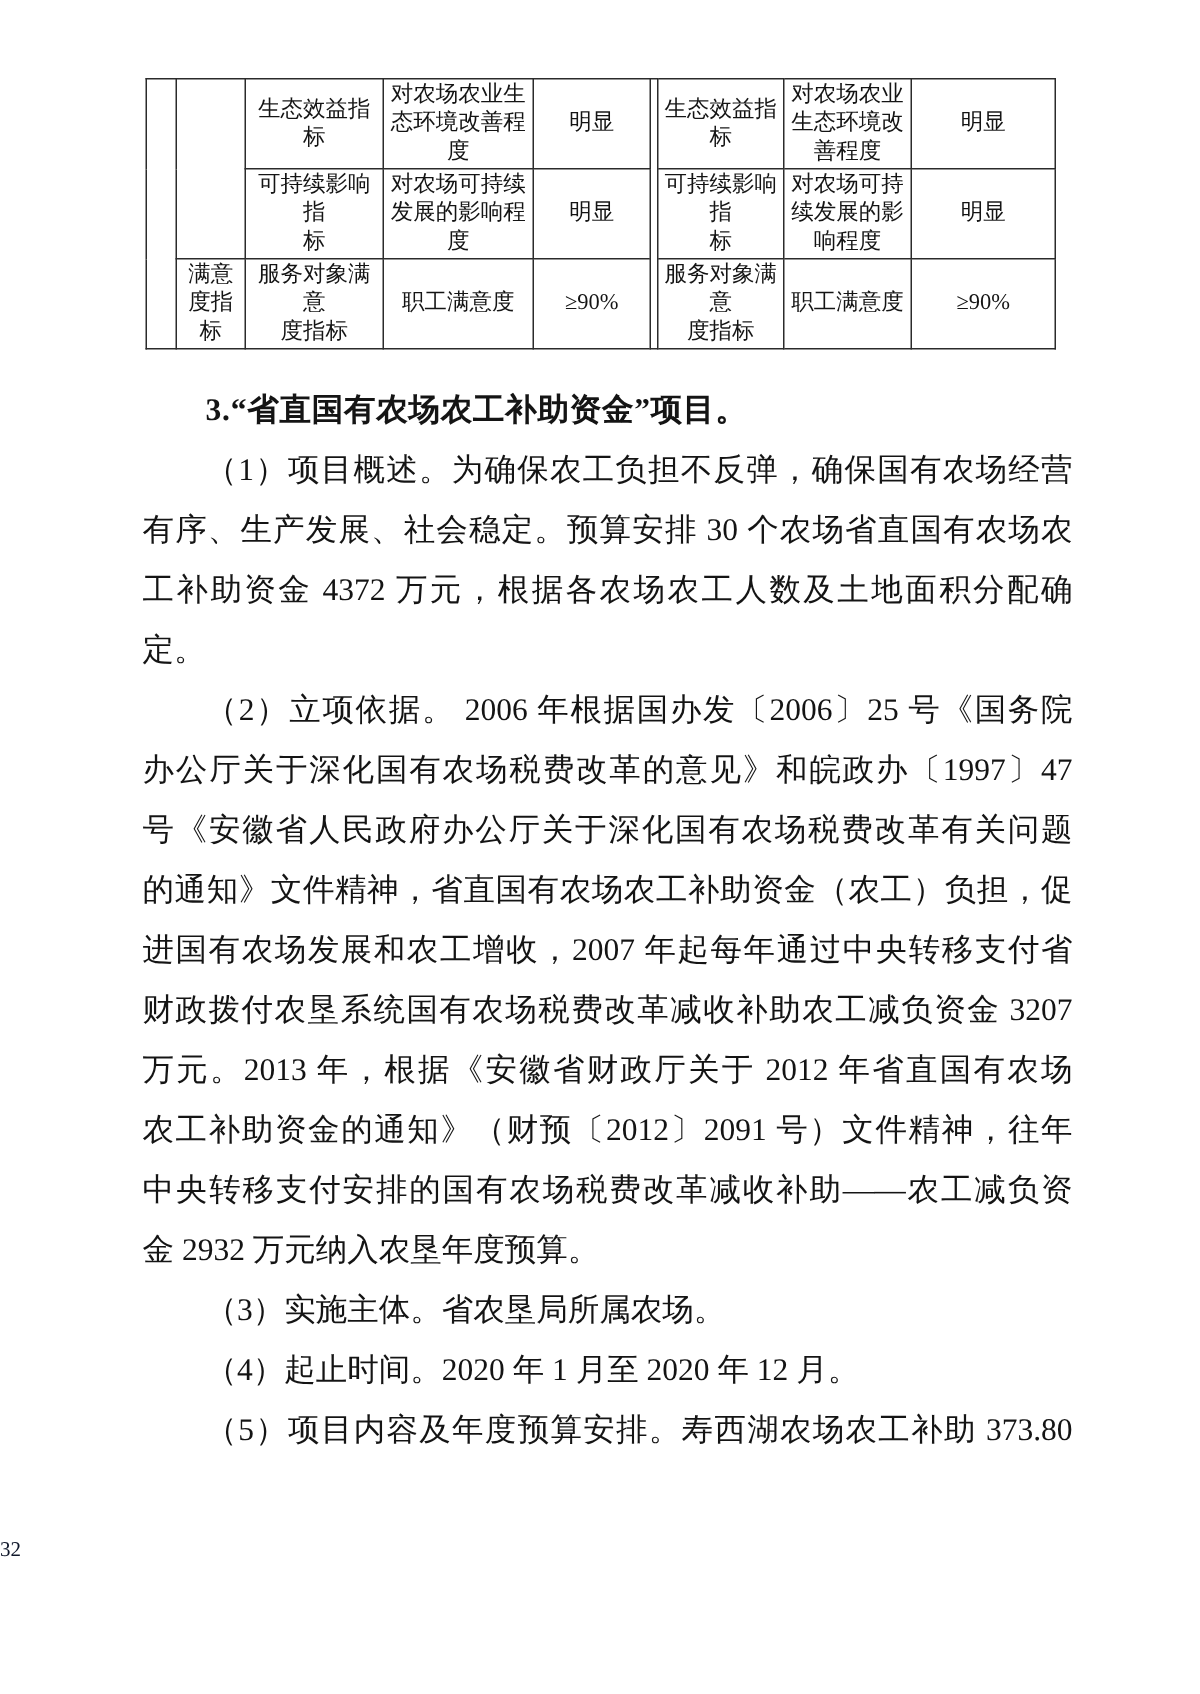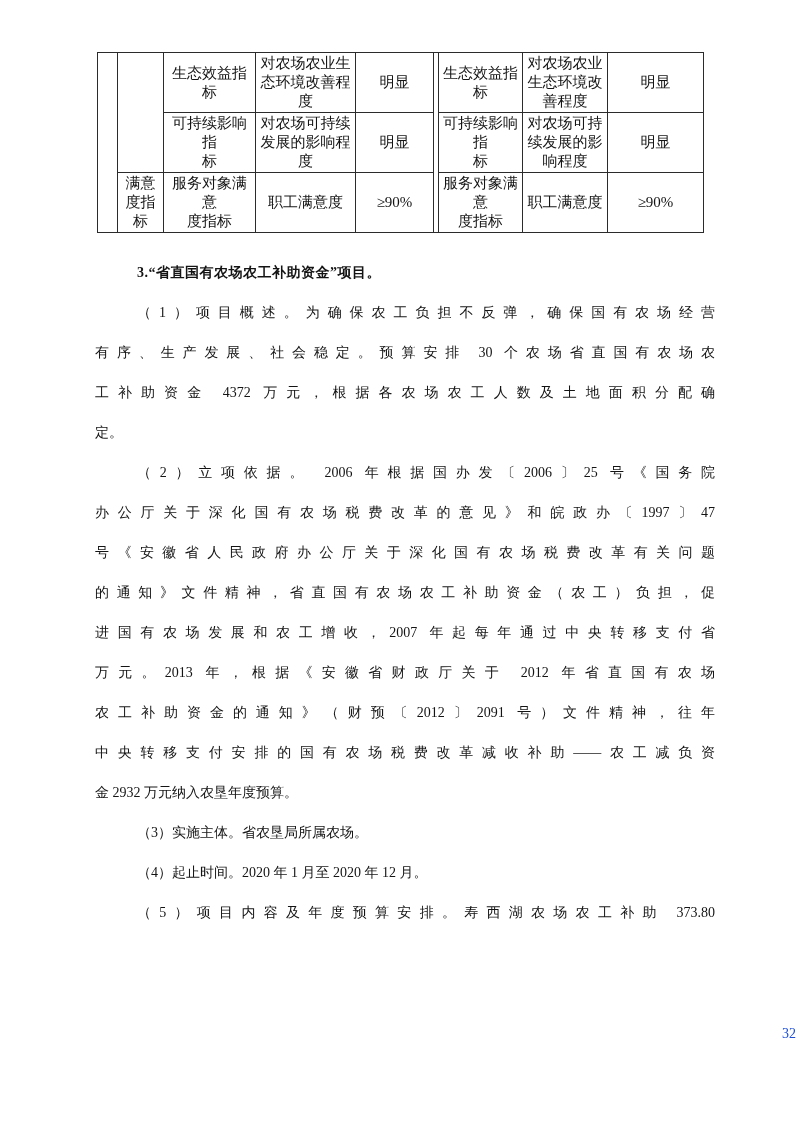--- a/index.html
+++ b/index.html
@@ -32,21 +32,21 @@
     white-space: pre-line;
     overflow: hidden;
   }
   table.doc-table tr { height: 57px; }
   table.doc-table td.tl { text-align: center; }
   table.doc-table td.spacer { padding: 0; }
   
   .body-text {
     margin: 20px 0 0 95px;
     width: 620px;
-    font-size: 14px;
+    font-size: 21px;
   }
   .line {
     height: 40px;
     line-height: 40px;
     white-space: nowrap;
   }
   .jf {
     white-space: normal;
     text-align: justify;
     text-align-last: justify;
@@ -54,23 +54,23 @@
   .ind { text-indent: 42px; }
   .heading {
     font-weight: bold;
     letter-spacing: 0.5px;
   }
   .page-number {
     position: absolute;
     top: 1026px;
     left: 0;
     width: 796px;
-    text-align: right;
+    text-align: left;
     font-size: 14px;
-    color: #1d4ed8;
+    color: #0f172a;
   }
 </style>
 </head>
 <body>
 
 <div>
 
   <table class="doc-table">
     <colgroup>
       <col style="width:20px">
@@ -133,20 +133,21 @@
     <div class="line ind heading">3.“省直国有农场农工补助资金”项目。</div>
     <div class="line ind jf">（1）项目概述。为确保农工负担不反弹，确保国有农场经营</div>
     <div class="line jf">有序、生产发展、社会稳定。预算安排 30 个农场省直国有农场农</div>
     <div class="line jf">工补助资金 4372 万元，根据各农场农工人数及土地面积分配确</div>
     <div class="line">定。</div>
     <div class="line ind jf">（2）立项依据。 2006 年根据国办发〔2006〕25 号《国务院</div>
     <div class="line jf">办公厅关于深化国有农场税费改革的意见》和皖政办〔1997〕47</div>
     <div class="line jf">号《安徽省人民政府办公厅关于深化国有农场税费改革有关问题</div>
     <div class="line jf">的通知》文件精神，省直国有农场农工补助资金（农工）负担，促</div>
     <div class="line jf">进国有农场发展和农工增收，2007 年起每年通过中央转移支付省</div>
+    <div class="line jf">财政拨付农垦系统国有农场税费改革减收补助农工减负资金 3207</div>
     <div class="line jf">万元。2013 年，根据《安徽省财政厅关于 2012 年省直国有农场</div>
     <div class="line jf">农工补助资金的通知》（财预〔2012〕2091 号）文件精神，往年</div>
     <div class="line jf">中央转移支付安排的国有农场税费改革减收补助——农工减负资</div>
     <div class="line">金 2932 万元纳入农垦年度预算。</div>
     <div class="line ind">（3）实施主体。省农垦局所属农场。</div>
     <div class="line ind">（4）起止时间。2020 年 1 月至 2020 年 12 月。</div>
     <div class="line ind jf">（5）项目内容及年度预算安排。寿西湖农场农工补助 373.80</div>
   </div>
 
   <div class="page-number">32</div>

